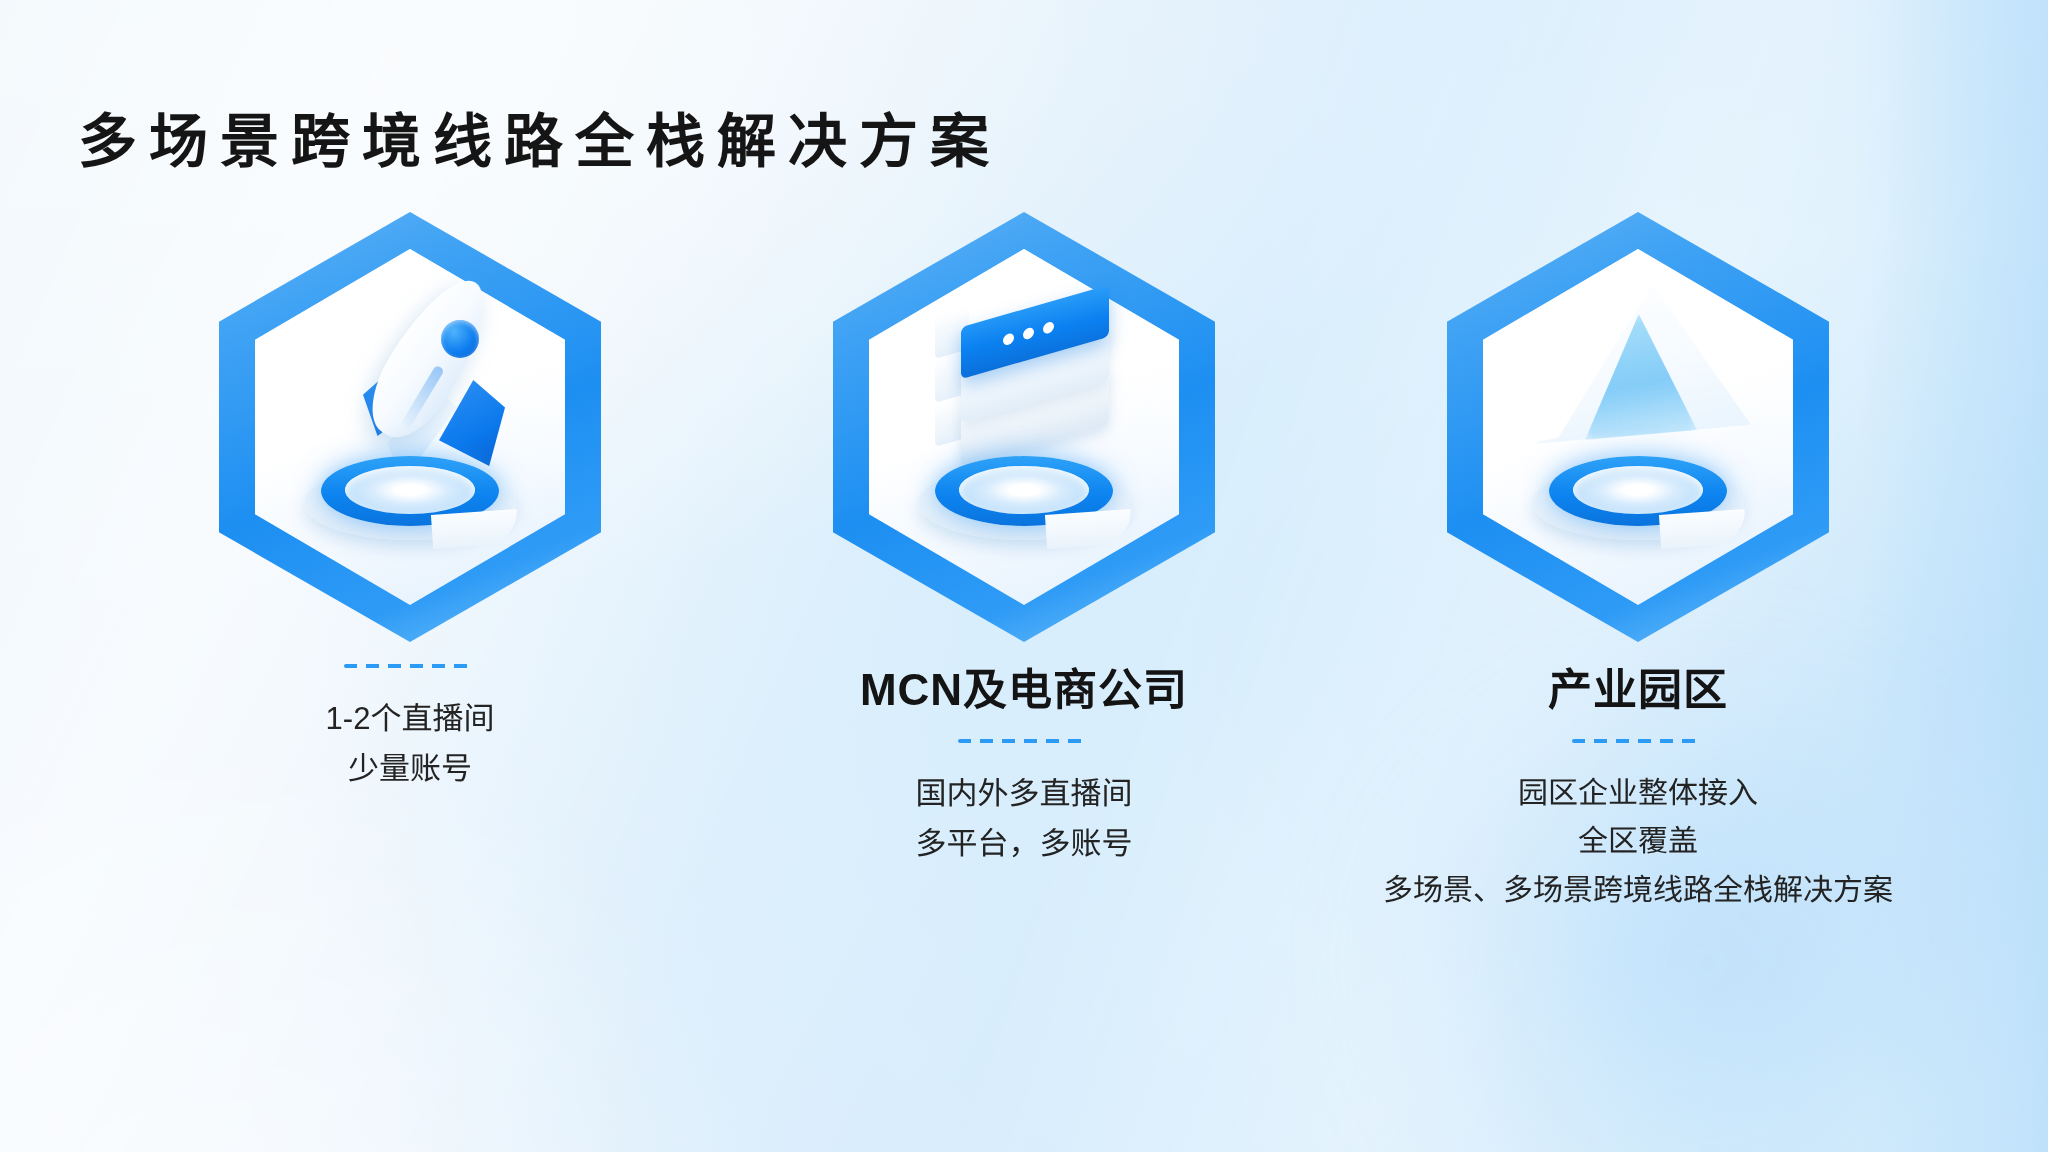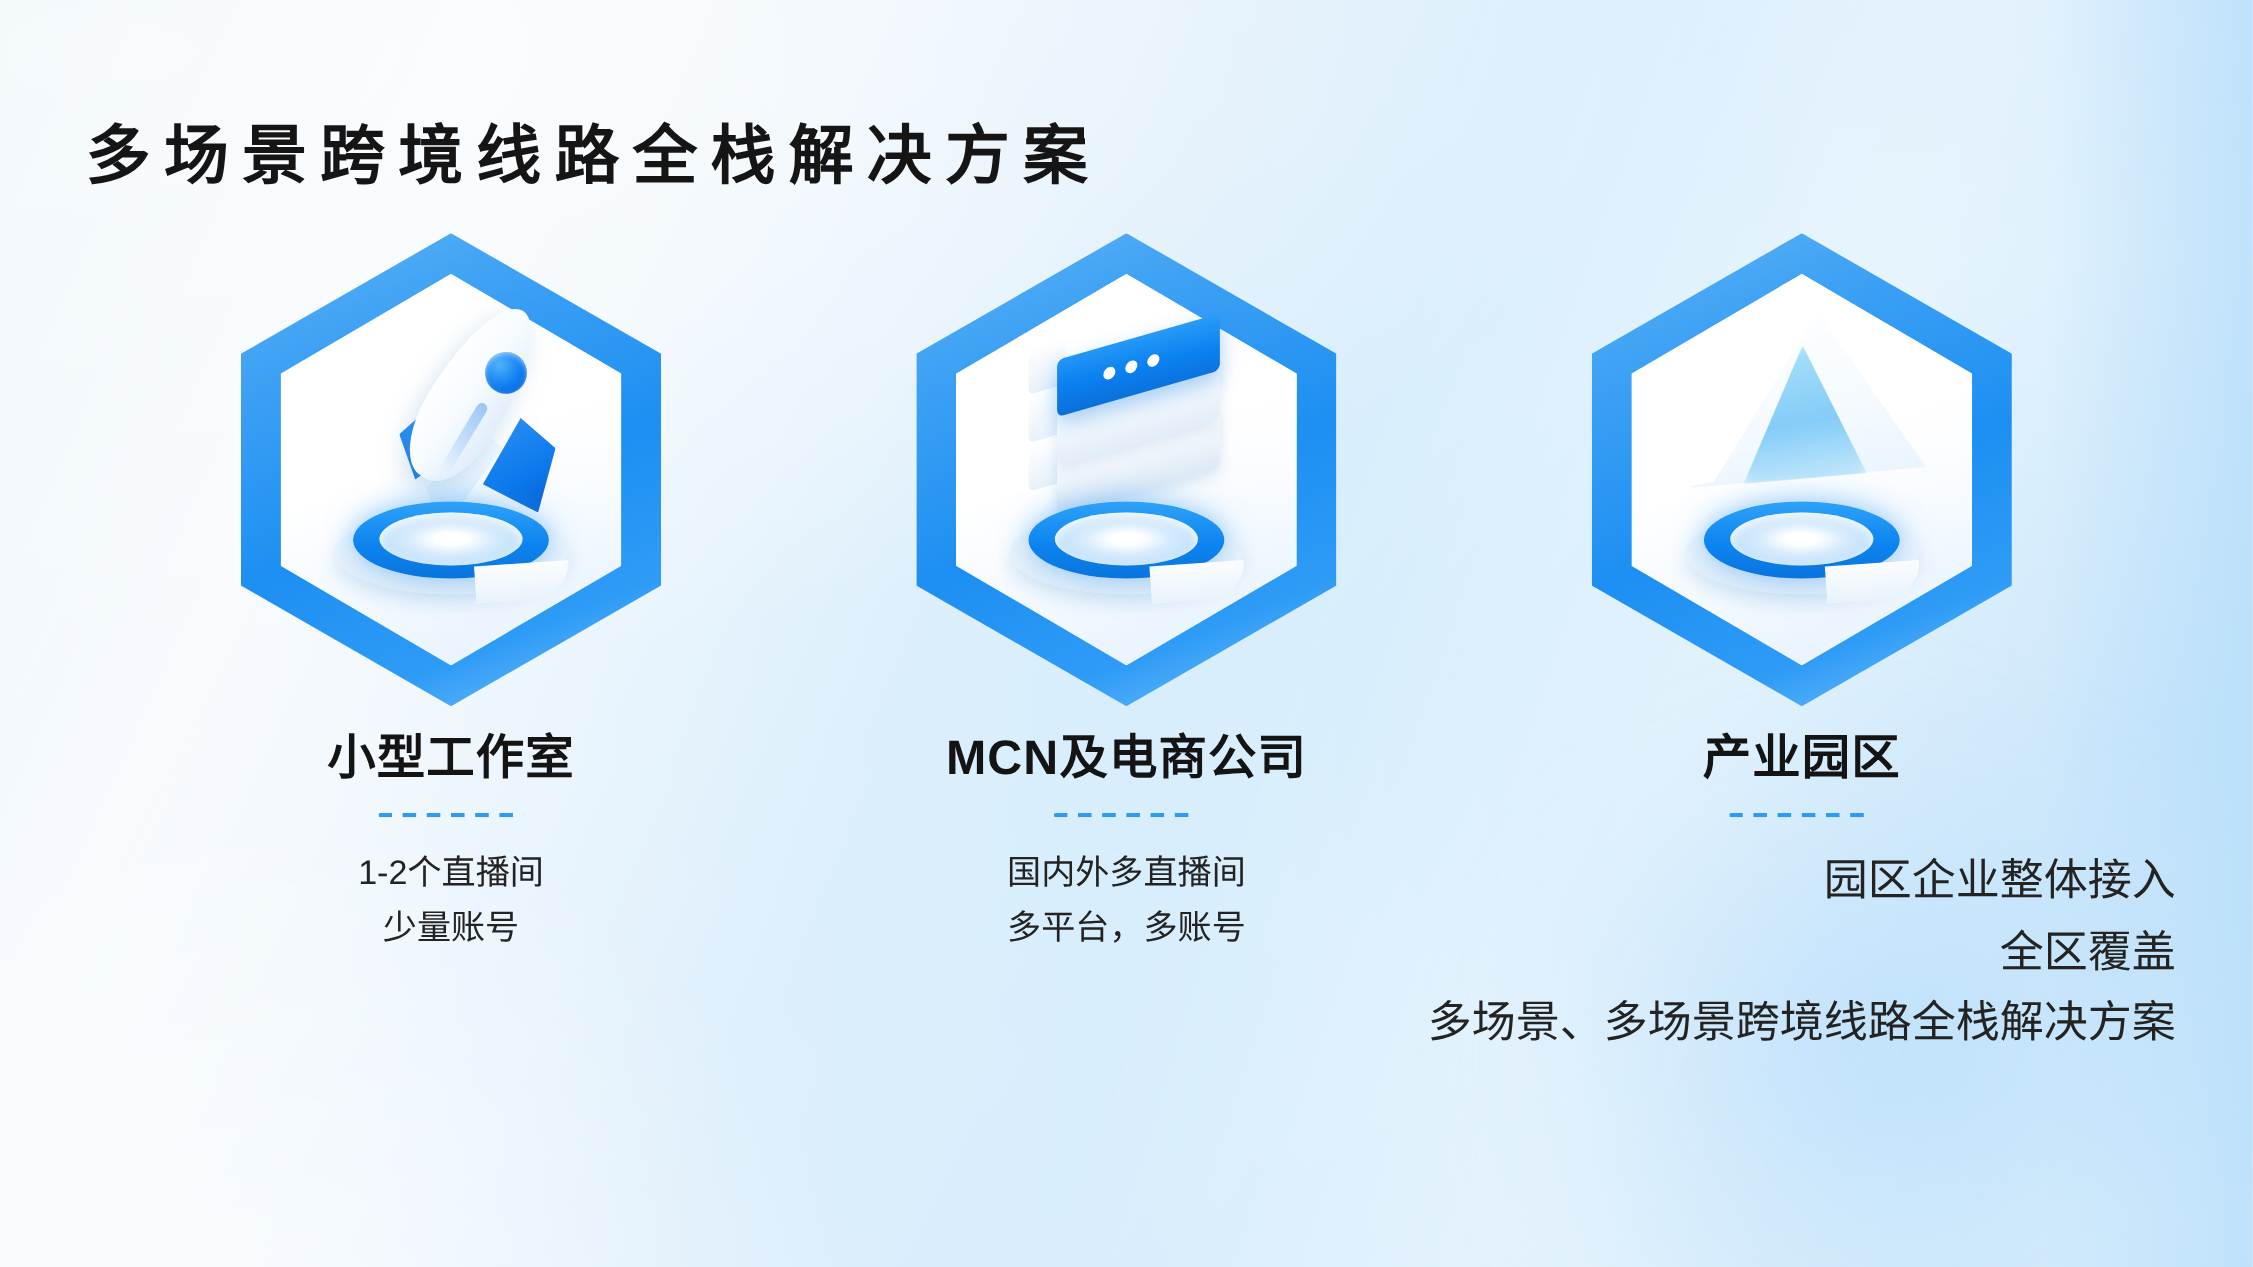--- a/index.html
+++ b/index.html
@@ -345,21 +345,21 @@
   }
   .card-desc {
     margin-top: 26px;
     text-align: center;
     color: #232323;
     font-size: 31px;
     line-height: 1.62;
     white-space: nowrap;
   }
   .card-desc .line { display: block; }
-  .card.wide .card-desc { font-size: 40px; text-align: right; }
+  .card.wide .card-desc { font-size: 30px; }
 </style>
 </head>
 <body>
 
 <div id="stage">
 
   <div class="band band-a"></div>
   <div class="band band-b"></div>
   <div class="band band-c"></div>
   <div class="corner-shade"></div>
@@ -383,21 +383,20 @@
             <div class="rk-window"></div>
           </div>
           <div class="pedestal">
             <div class="ped-plate"></div>
             <div class="ped-ring"></div>
             <div class="ped-hole"></div>
             <div class="ped-notch"></div>
           </div>
         </div>
       </div>
-      <div class="card-title">小型工作室</div>
       <div class="divider"></div>
       <div class="card-desc">
         <span class="line">1-2个直播间</span>
         <span class="line">少量账号</span>
       </div>
     </div>
 
     <div class="card">
       <div class="hex-wrap">
         <div class="hex-outer"></div>

